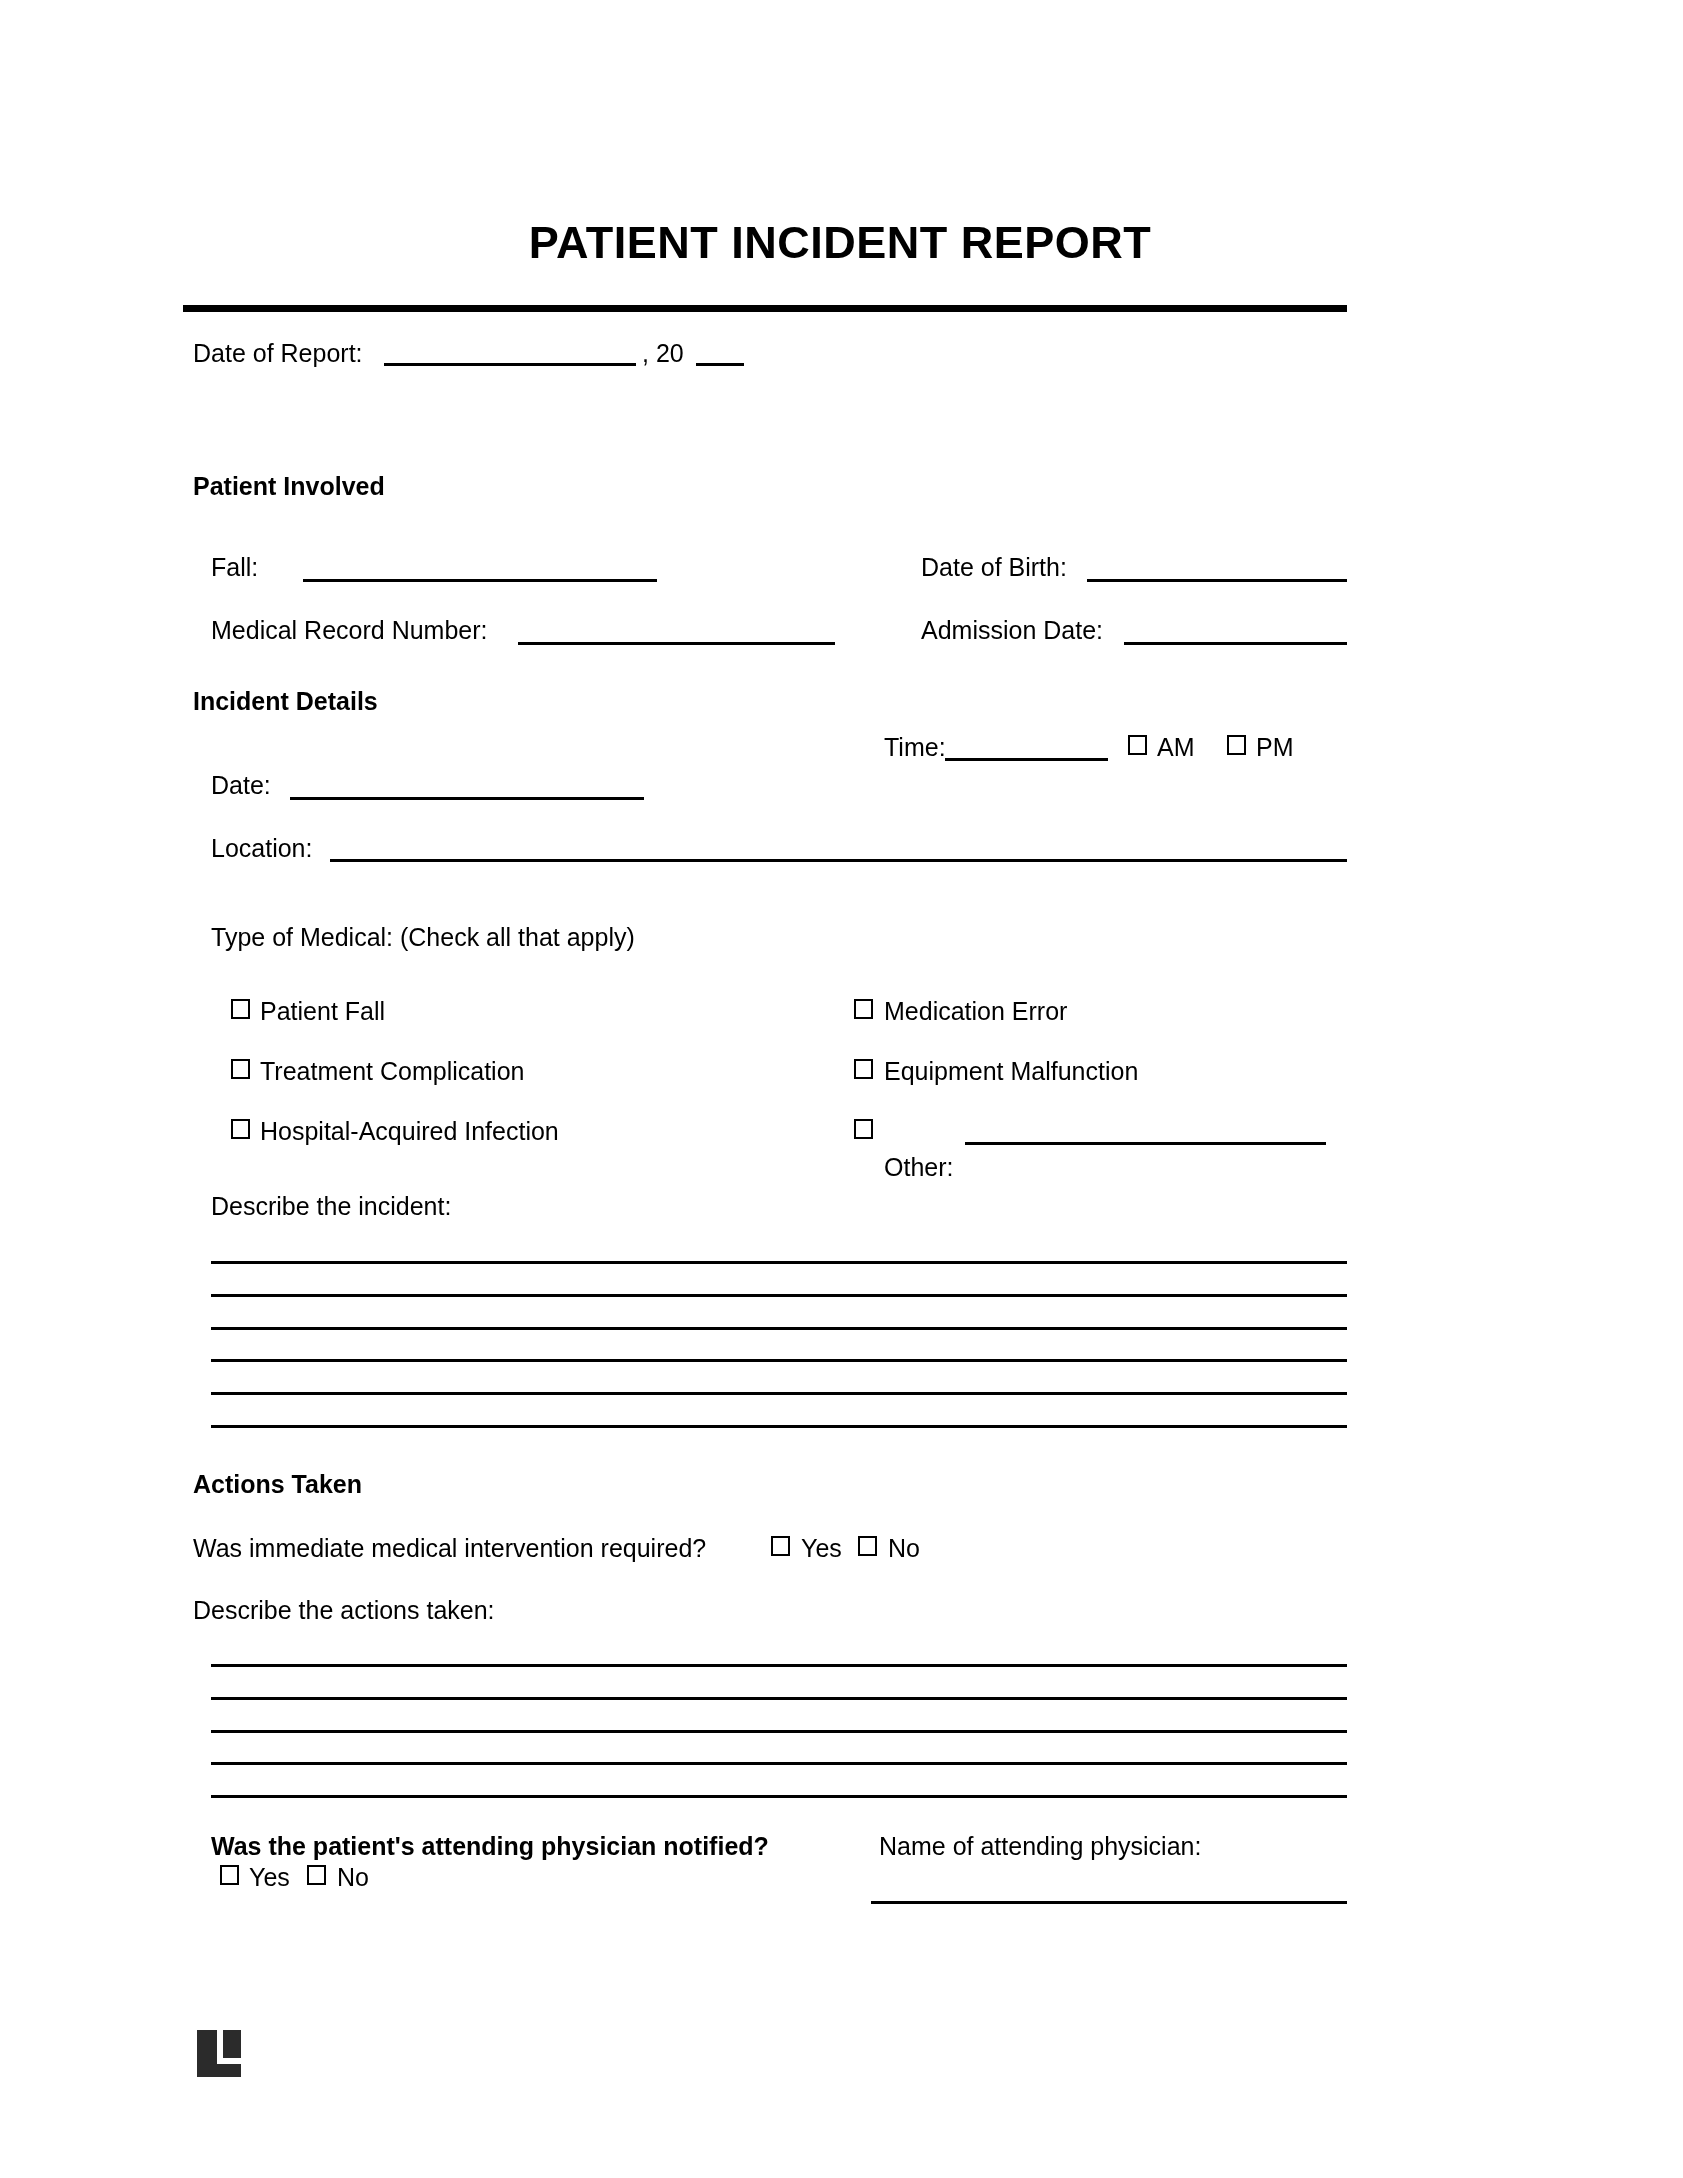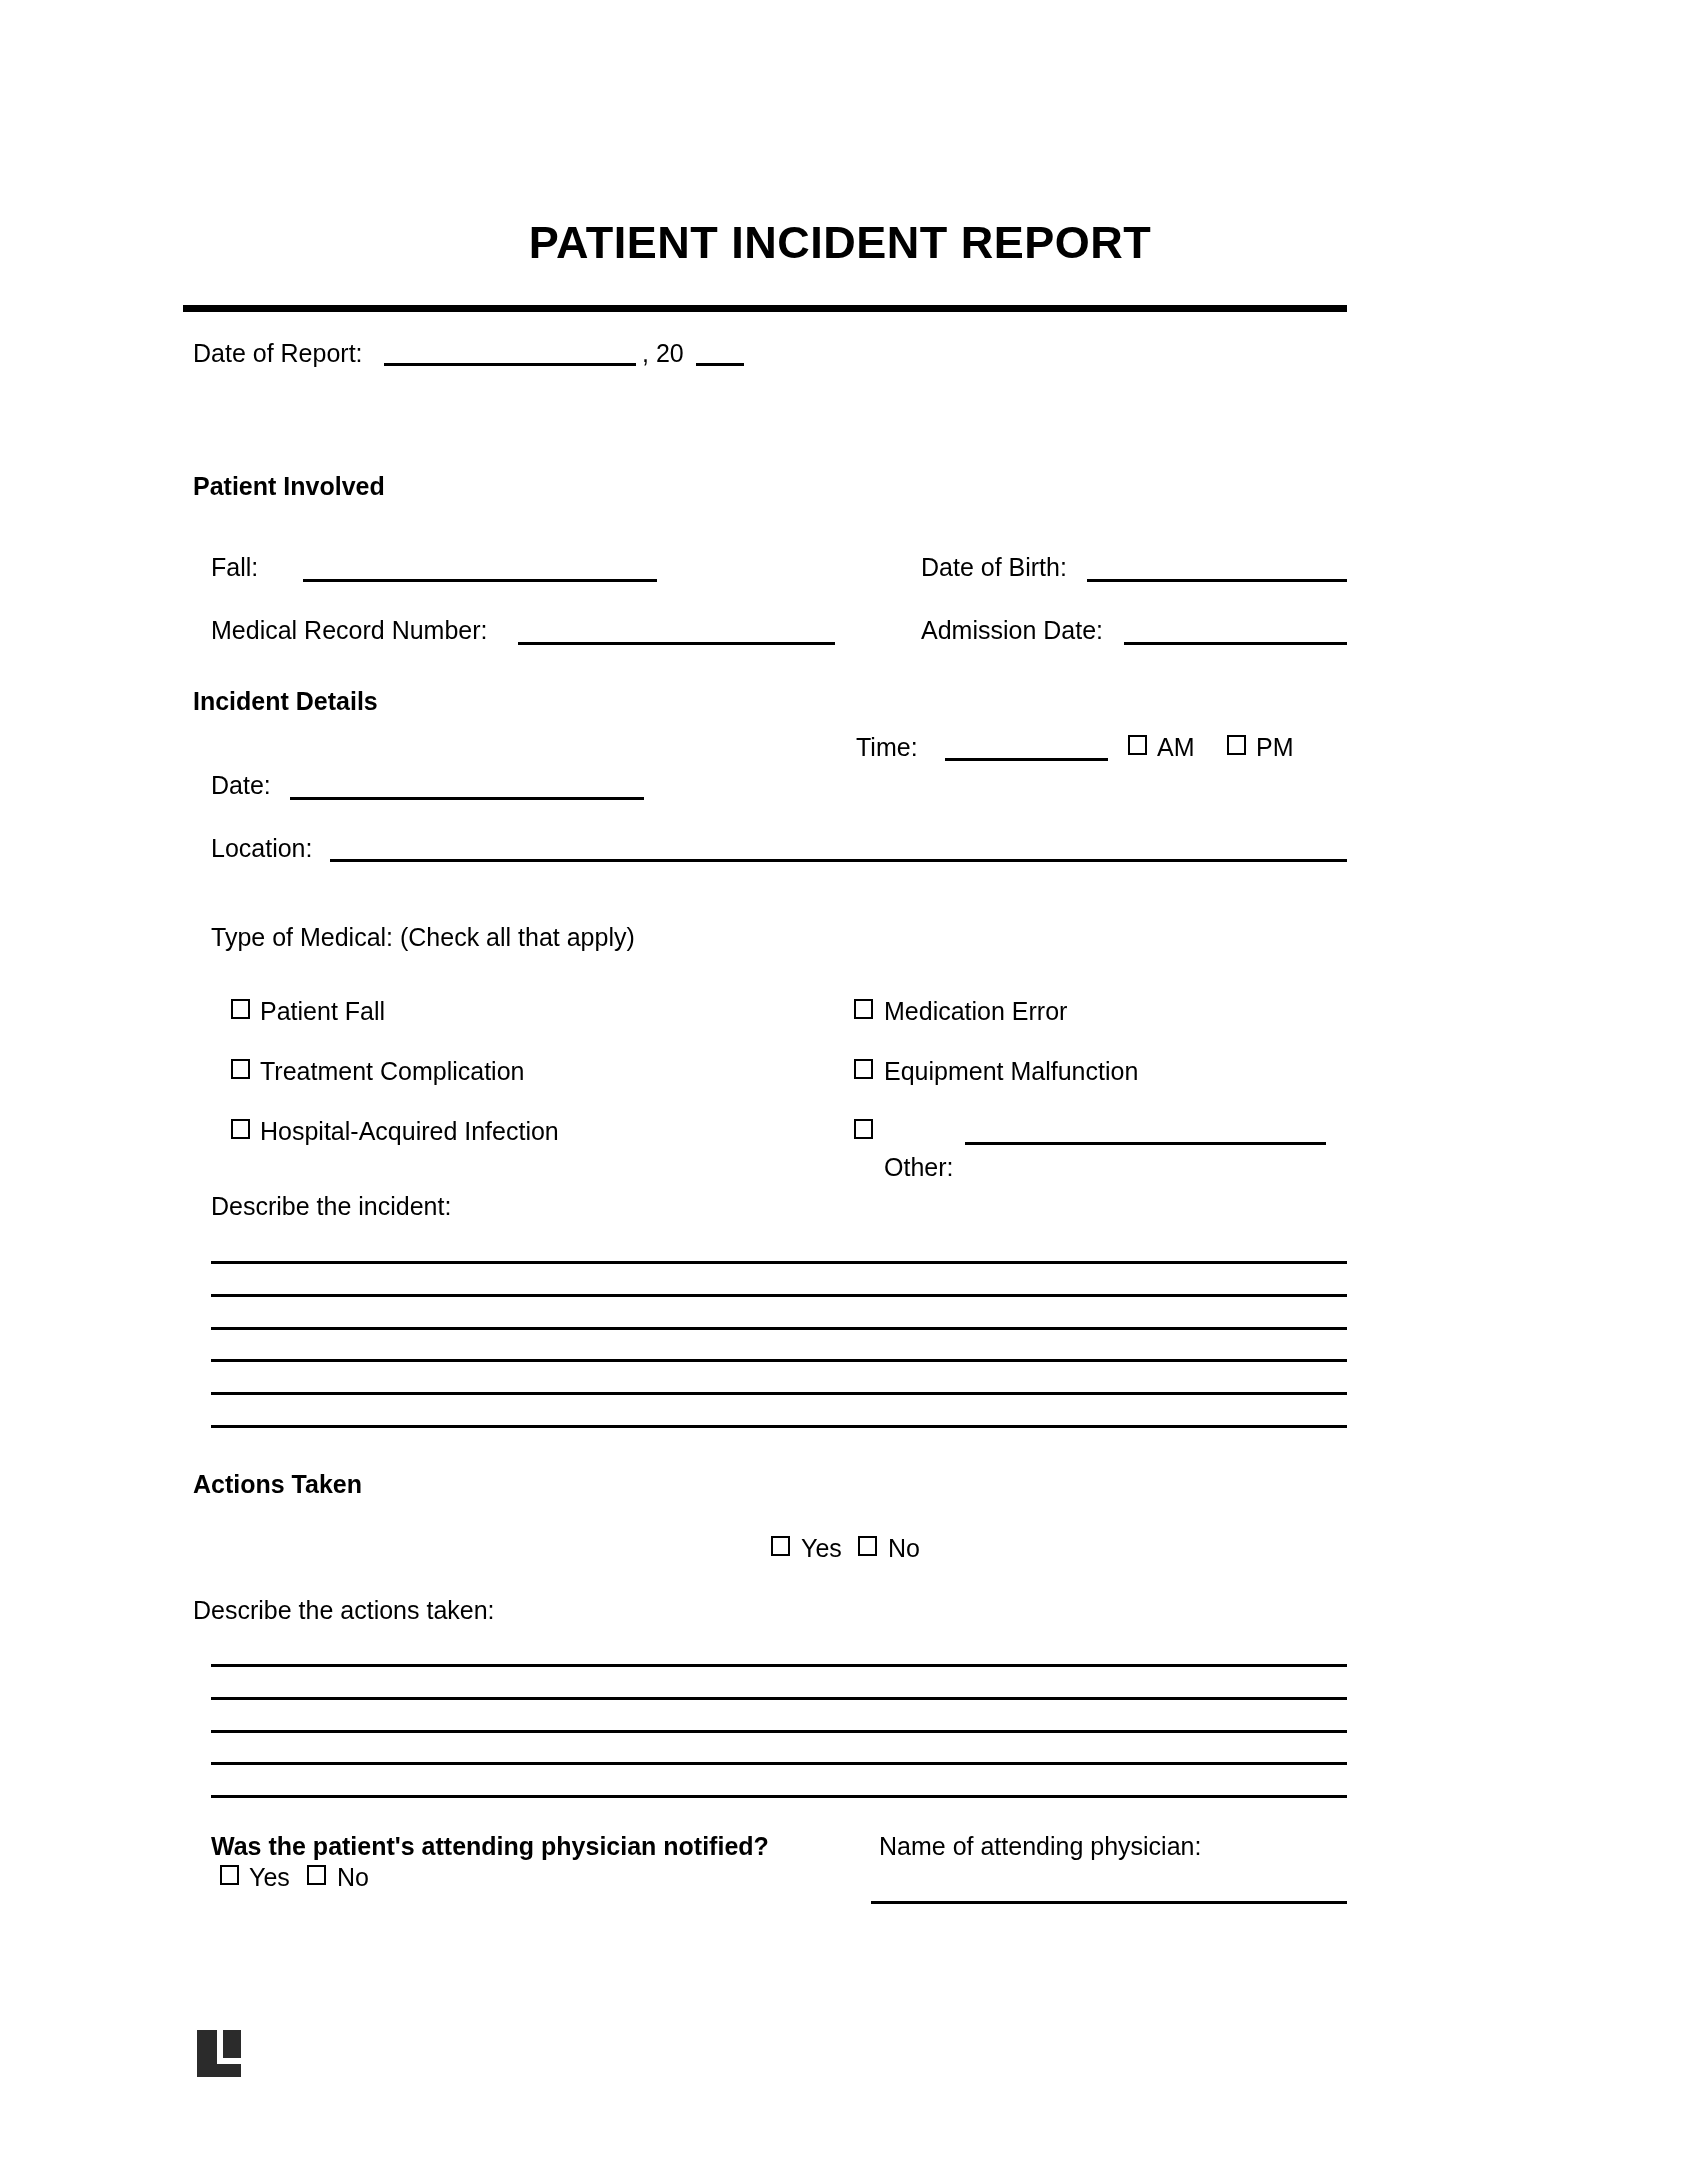--- a/index.html
+++ b/index.html
@@ -115,21 +115,21 @@
   <div class="fill" style="left:1087px; top:579px; width:378px;"></div>
 
   <div class="txt" style="left:211px; top:614px;">Medical Record Number:</div>
   <div class="fill" style="left:518px; top:642px; width:317px;"></div>
 
   <div class="txt" style="left:921px; top:614px;">Admission Date:</div>
   <div class="fill" style="left:1124px; top:642px; width:342px;"></div>
 
   <div class="txt bold" style="left:193px; top:685px;">Incident Details</div>
 
-  <div class="txt" style="left:856px; top:731px;">Time:</div>
+  <div class="txt" style="left:884px; top:731px;">Time:</div>
   <div class="fill" style="left:945px; top:758px; width:163px;"></div>
   <div class="cbx" style="left:1128px; top:735px;"></div>
   <div class="txt" style="left:1157px; top:731px;">AM</div>
   <div class="cbx" style="left:1227px; top:735px;"></div>
   <div class="txt" style="left:1256px; top:731px;">PM</div>
 
   <div class="txt" style="left:211px; top:769px;">Date:</div>
   <div class="fill" style="left:290px; top:797px; width:354px;"></div>
 
   <div class="txt" style="left:211px; top:832px;">Location:</div>
@@ -160,20 +160,21 @@
 
   <div class="ruled" style="top:1261px;"></div>
   <div class="ruled" style="top:1294px;"></div>
   <div class="ruled" style="top:1327px;"></div>
   <div class="ruled" style="top:1359px;"></div>
   <div class="ruled" style="top:1392px;"></div>
   <div class="ruled" style="top:1425px;"></div>
 
   <div class="txt bold" style="left:193px; top:1468px;">Actions Taken</div>
 
+  <div class="txt" style="left:193px; top:1532px;">Was immediate medical intervention required?</div>
   <div class="cbx" style="left:771px; top:1536px;"></div>
   <div class="txt" style="left:801px; top:1532px;">Yes</div>
   <div class="cbx" style="left:858px; top:1536px;"></div>
   <div class="txt" style="left:888px; top:1532px;">No</div>
 
   <div class="txt" style="left:193px; top:1594px;">Describe the actions taken:</div>
 
   <div class="ruled" style="top:1664px;"></div>
   <div class="ruled" style="top:1697px;"></div>
   <div class="ruled" style="top:1730px;"></div>

